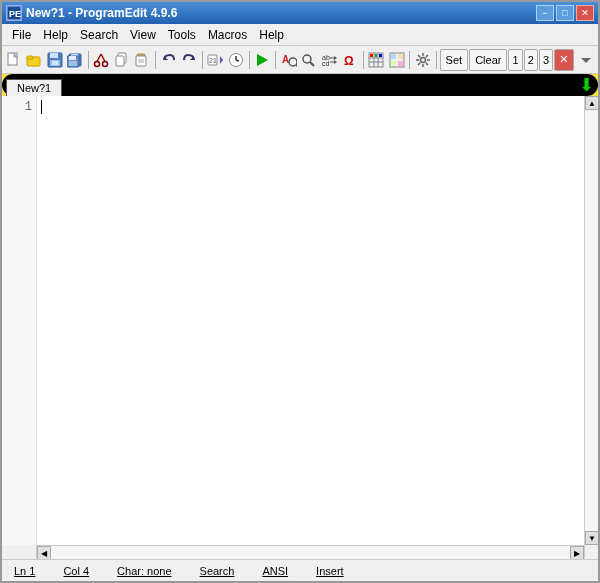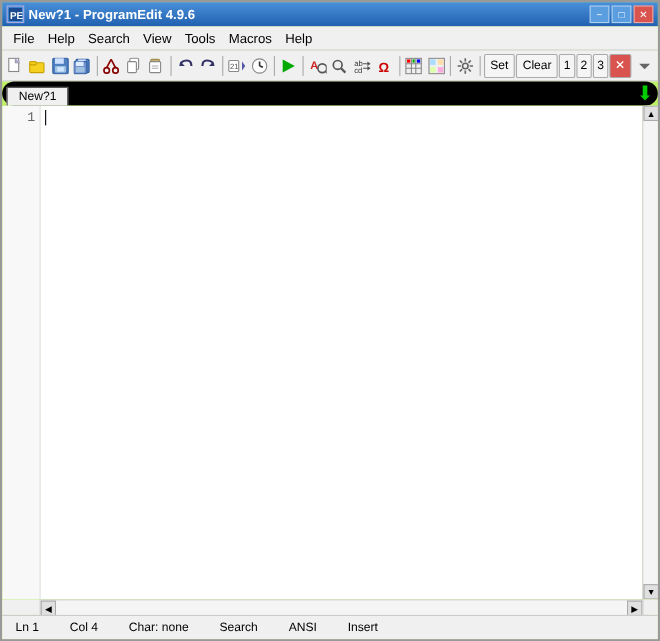--- a/index.html
+++ b/index.html
@@ -7,21 +7,21 @@
       font-family: 'Segoe UI', Tahoma, Geneva, Verdana, sans-serif;
       font-size: 12px;
       background: #c0c0c0;
       width: 600px;
       height: 583px;
       overflow: hidden;
     }
     .window {
       width: 600px;
       height: 583px;
-      background: #bef264;
+      background: #fde047;
       border: 2px solid #999;
       display: flex;
       flex-direction: column;
       box-shadow: 2px 2px 8px rgba(0,0,0,0.4);
     }
     
     .title-bar {
       background: linear-gradient(to bottom, #4a90d9, #2060b0);
       color: white;
       height: 22px;
@@ -272,20 +272,21 @@
       display: flex;
       align-items: center;
       padding: 0 8px;
       gap: 20px;
       font-size: 11px;
       color: #000;
       flex-shrink: 0;
     }
     .status-item {
       padding: 0 4px;
+      text-decoration: underline;
     }
   </style>
 </head>
 <body>
 
 <div class="window">
 
   <div class="title-bar">
     <div class="title-bar-left">
       <div class="title-bar-icon">

